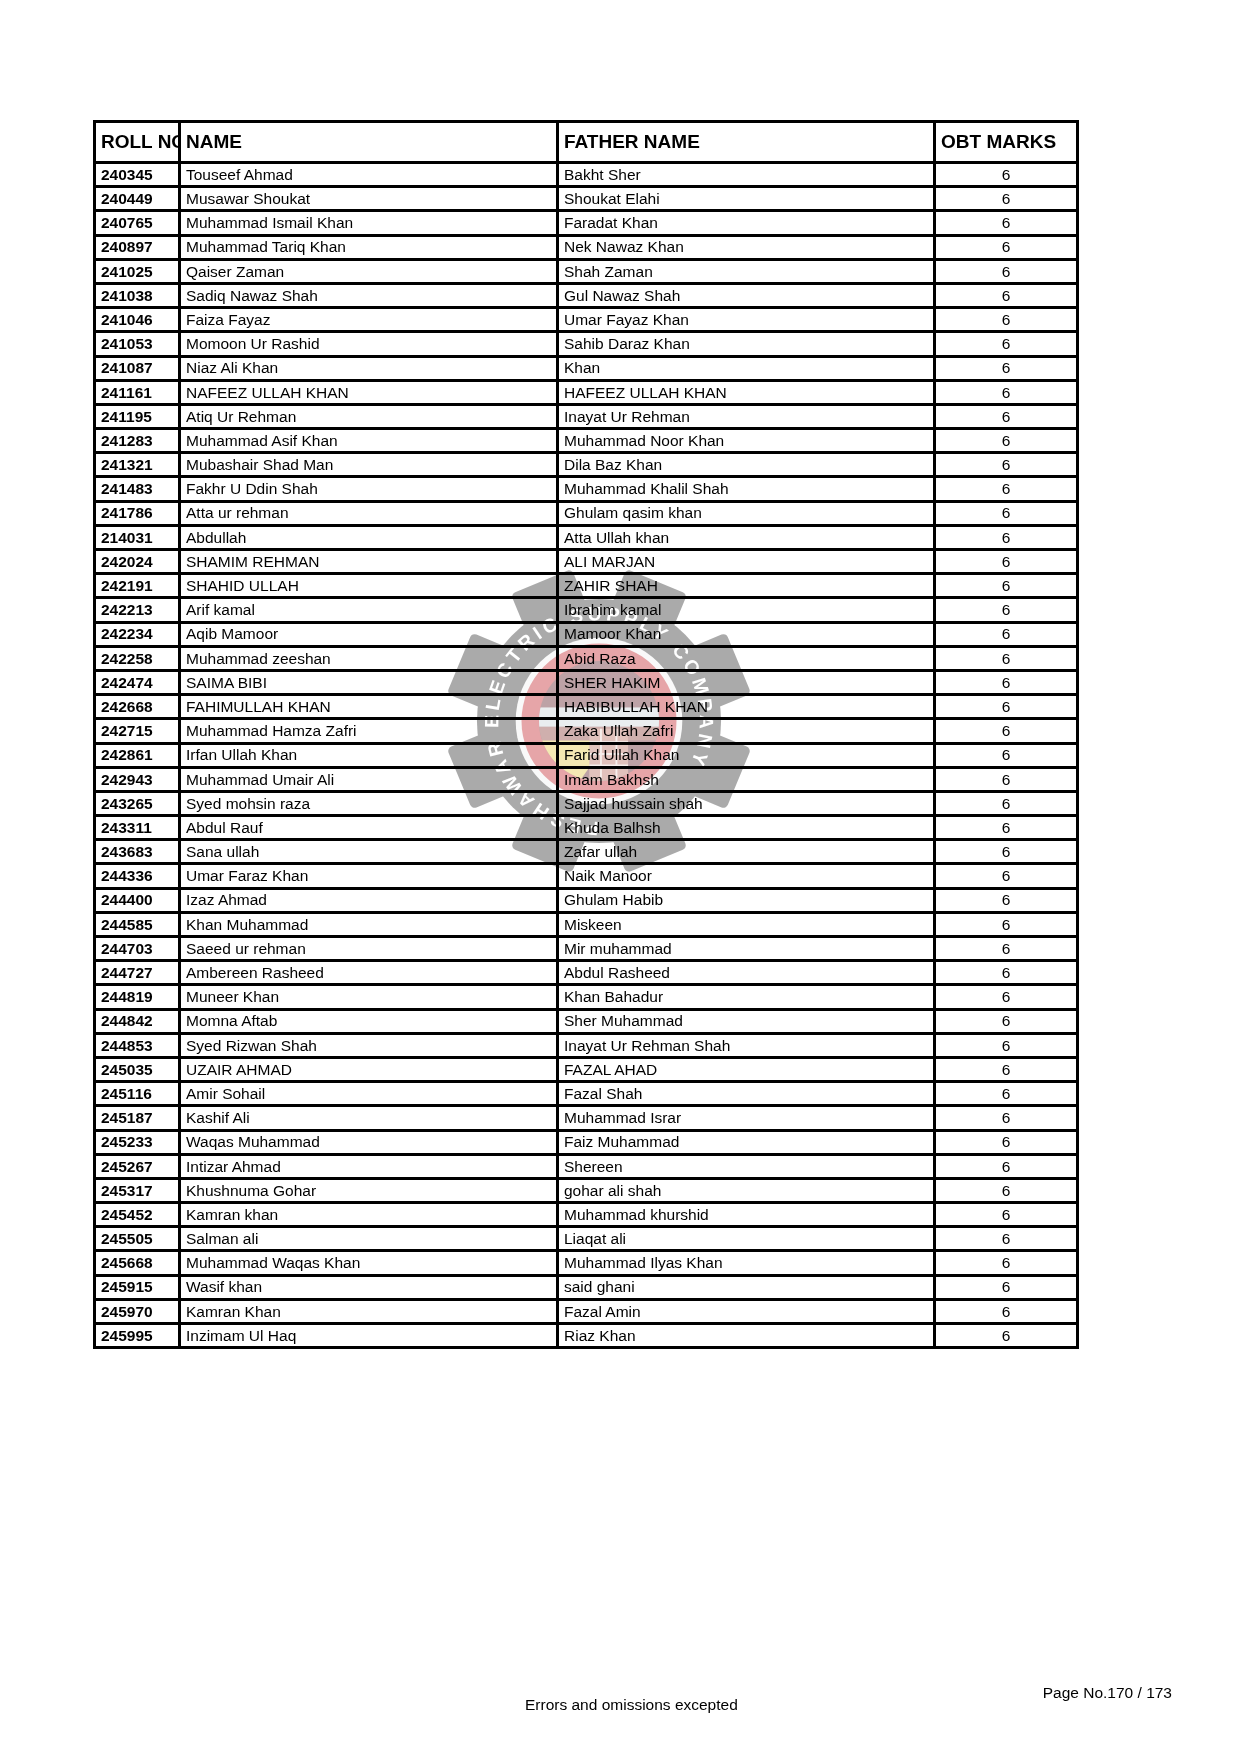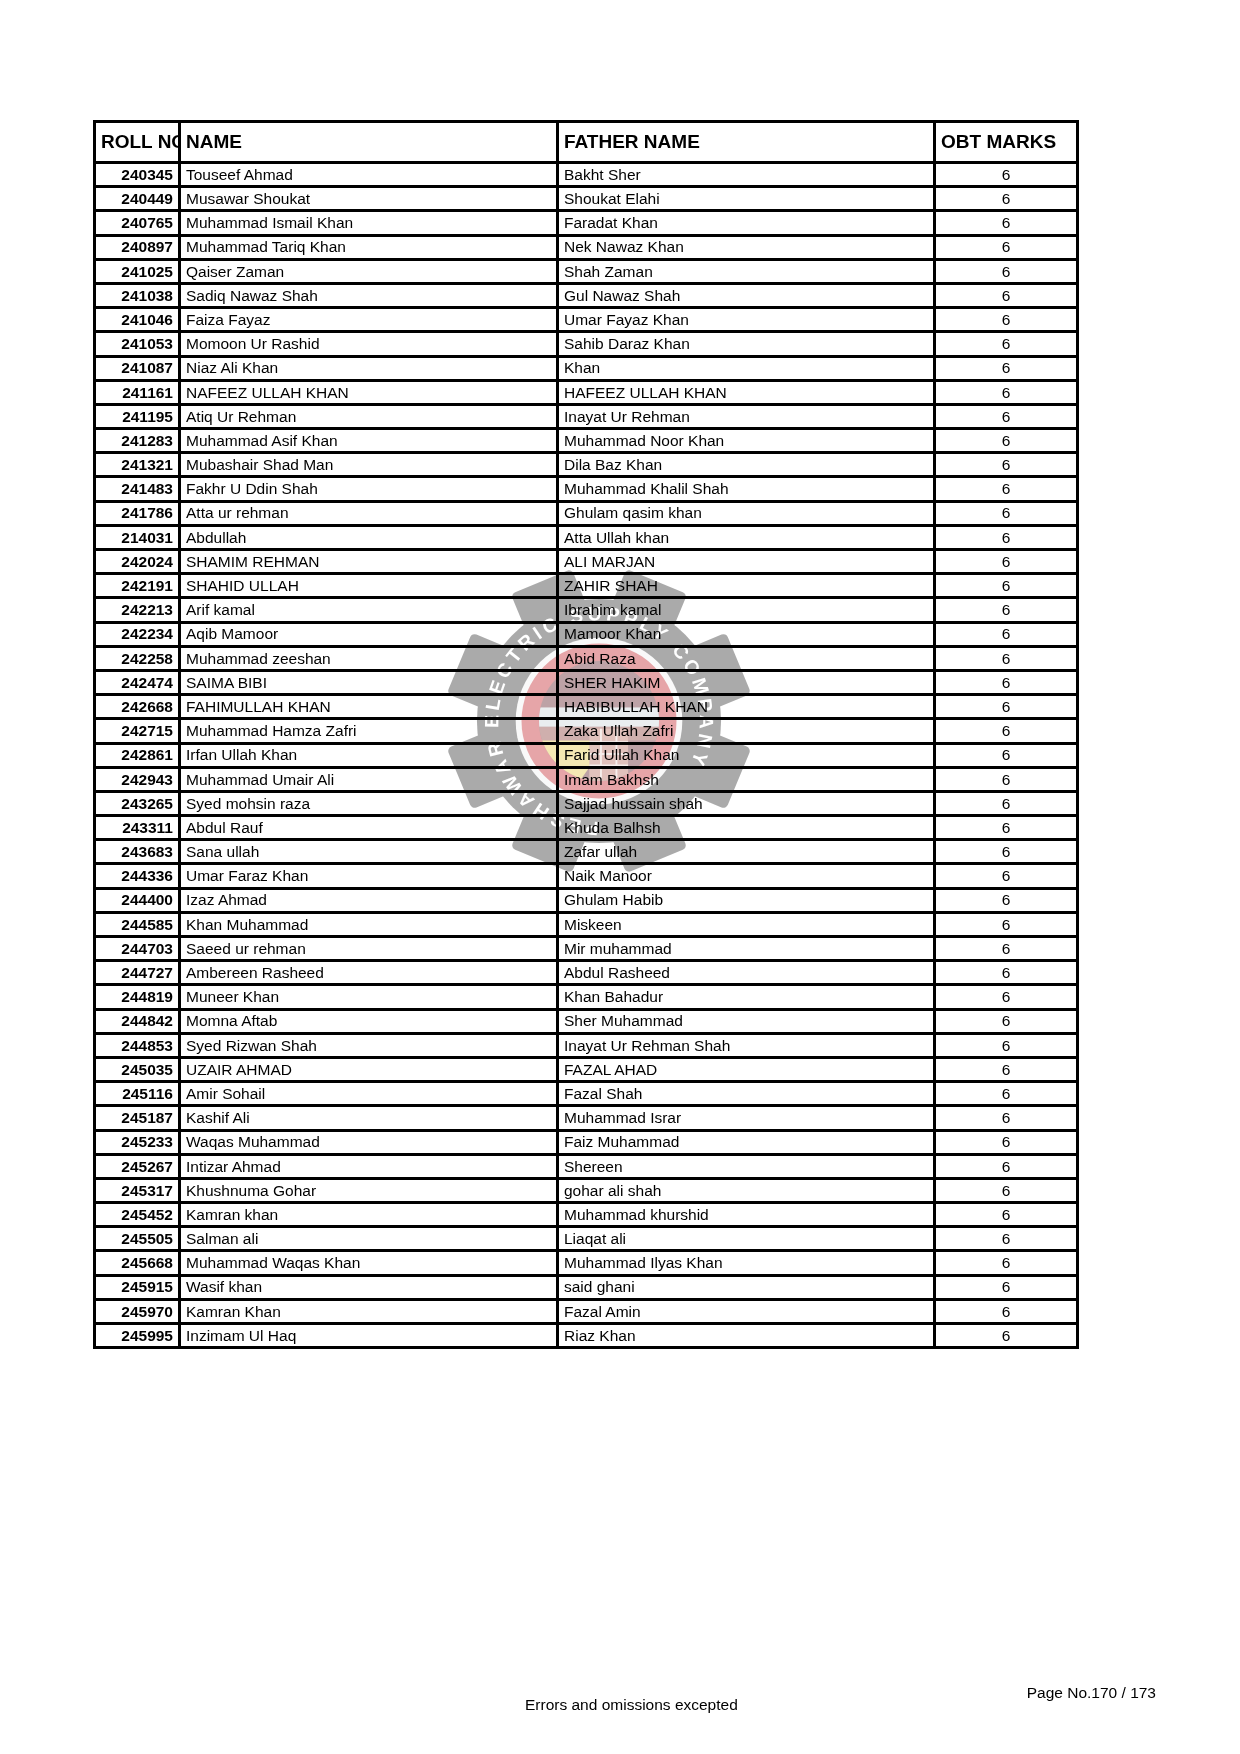--- a/index.html
+++ b/index.html
@@ -17,28 +17,28 @@
     background:transparent;
   }
   table.results th{
     height:38px;font-size:19px;font-weight:bold;text-align:left;vertical-align:middle;
   }
   table.results td{height:21.2px;font-size:15.5px;vertical-align:middle;line-height:1;}
   col.c-roll{width:85px;}
   col.c-name{width:378px;}
   col.c-father{width:377px;}
   col.c-marks{width:143px;}
-  td.cell-roll{font-weight:bold;text-align:right;padding-right:9px;}
+  td.cell-roll{font-weight:bold;padding-right:9px;}
   td.cell-name,td.cell-father{text-align:left;}
   td.cell-marks{text-align:center;}
   th.h-marks{text-align:center;}
   
   .footer{position:absolute;top:1684px;left:0;width:1240px;height:24px;font-size:15.5px;z-index:1;}
   .footer .note{position:absolute;left:525px;margin-top:12px;}
-  .footer .pageno{position:absolute;right:84px;}
+  .footer .pageno{position:absolute;right:68px;}
 </style>
 </head>
 <body>
 
 <svg class="watermark" viewBox="-160 -160 320 320" xmlns="http://www.w3.org/2000/svg" aria-hidden="true">
   <defs>
     <clipPath id="wm-inner">
         <circle cx="0" cy="0" r="62"></circle>
       </clipPath>
     <path id="wm-arc" d="M 0,104 A 104,104 0 1 1 0.05,104" fill="none"></path>

